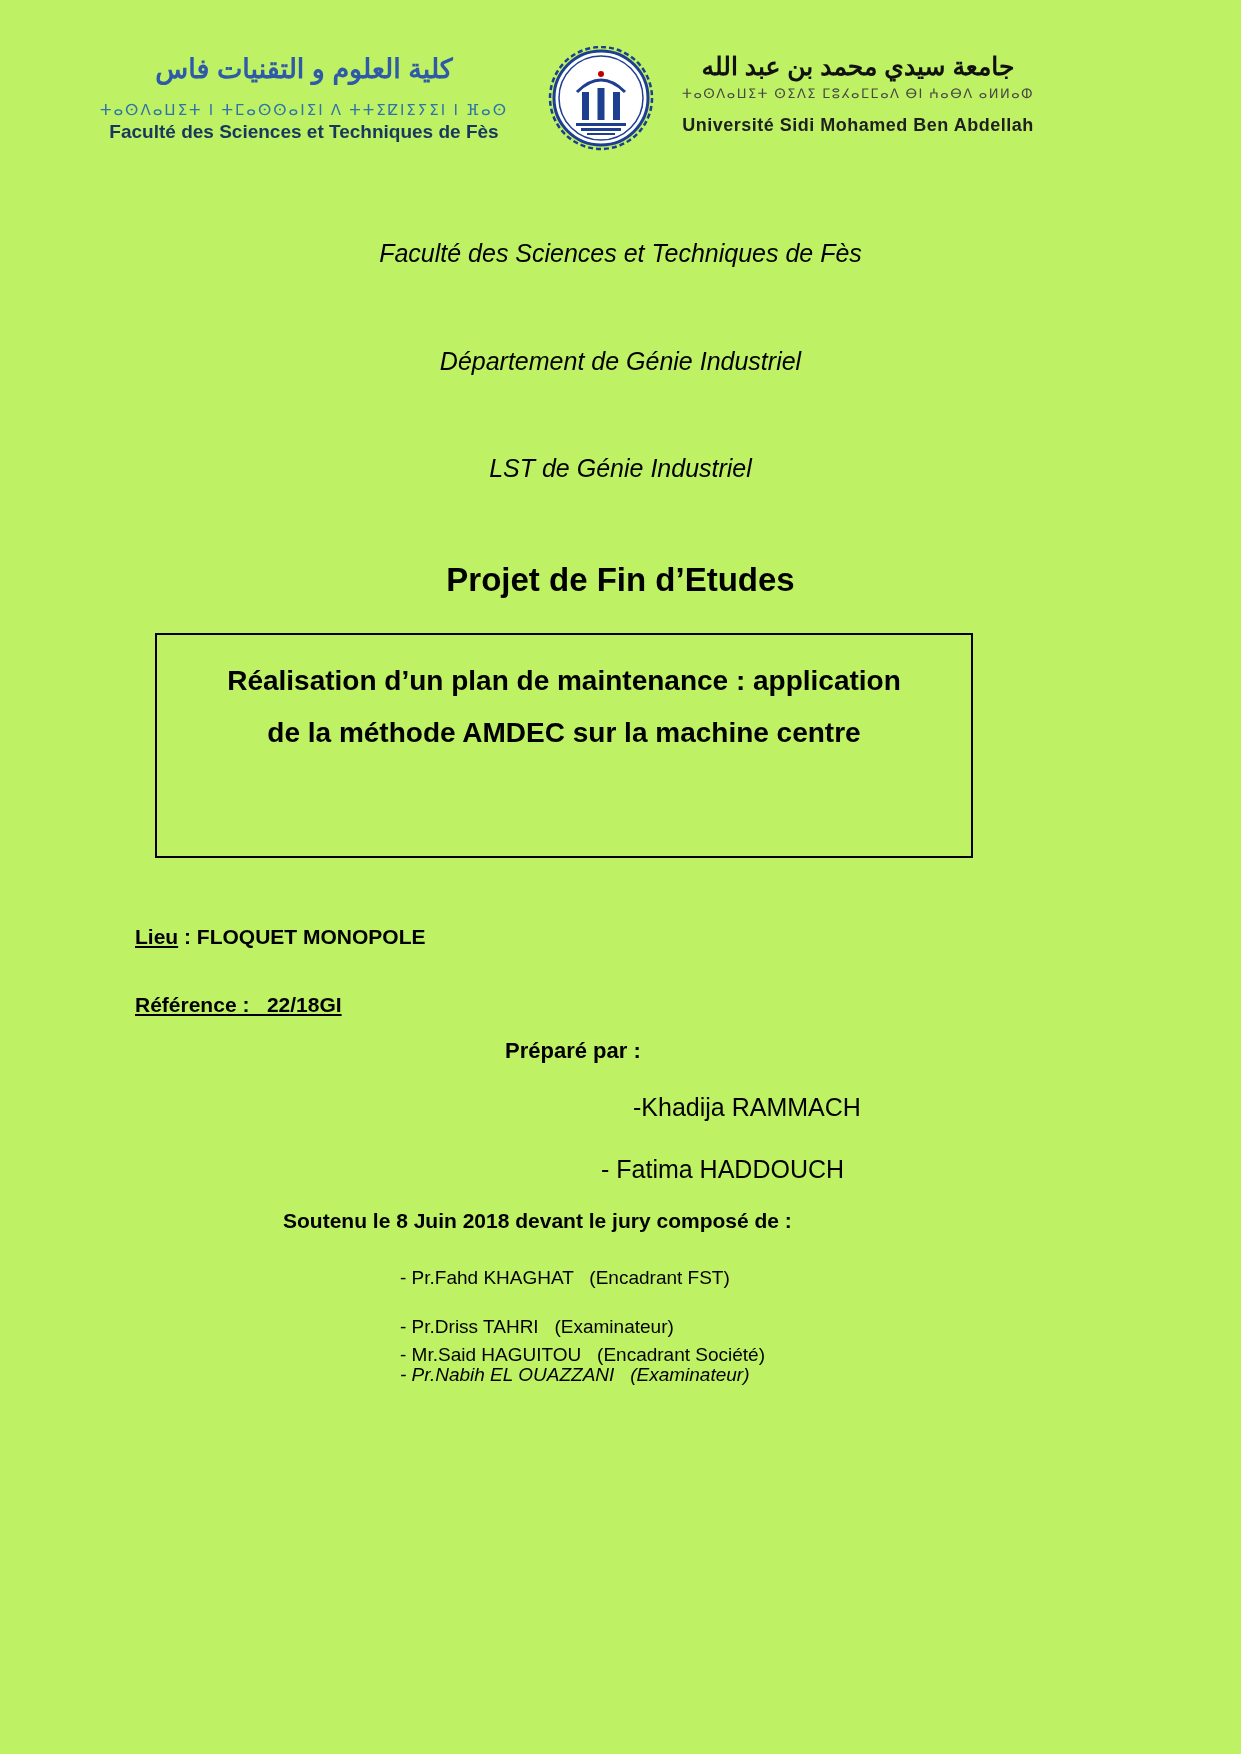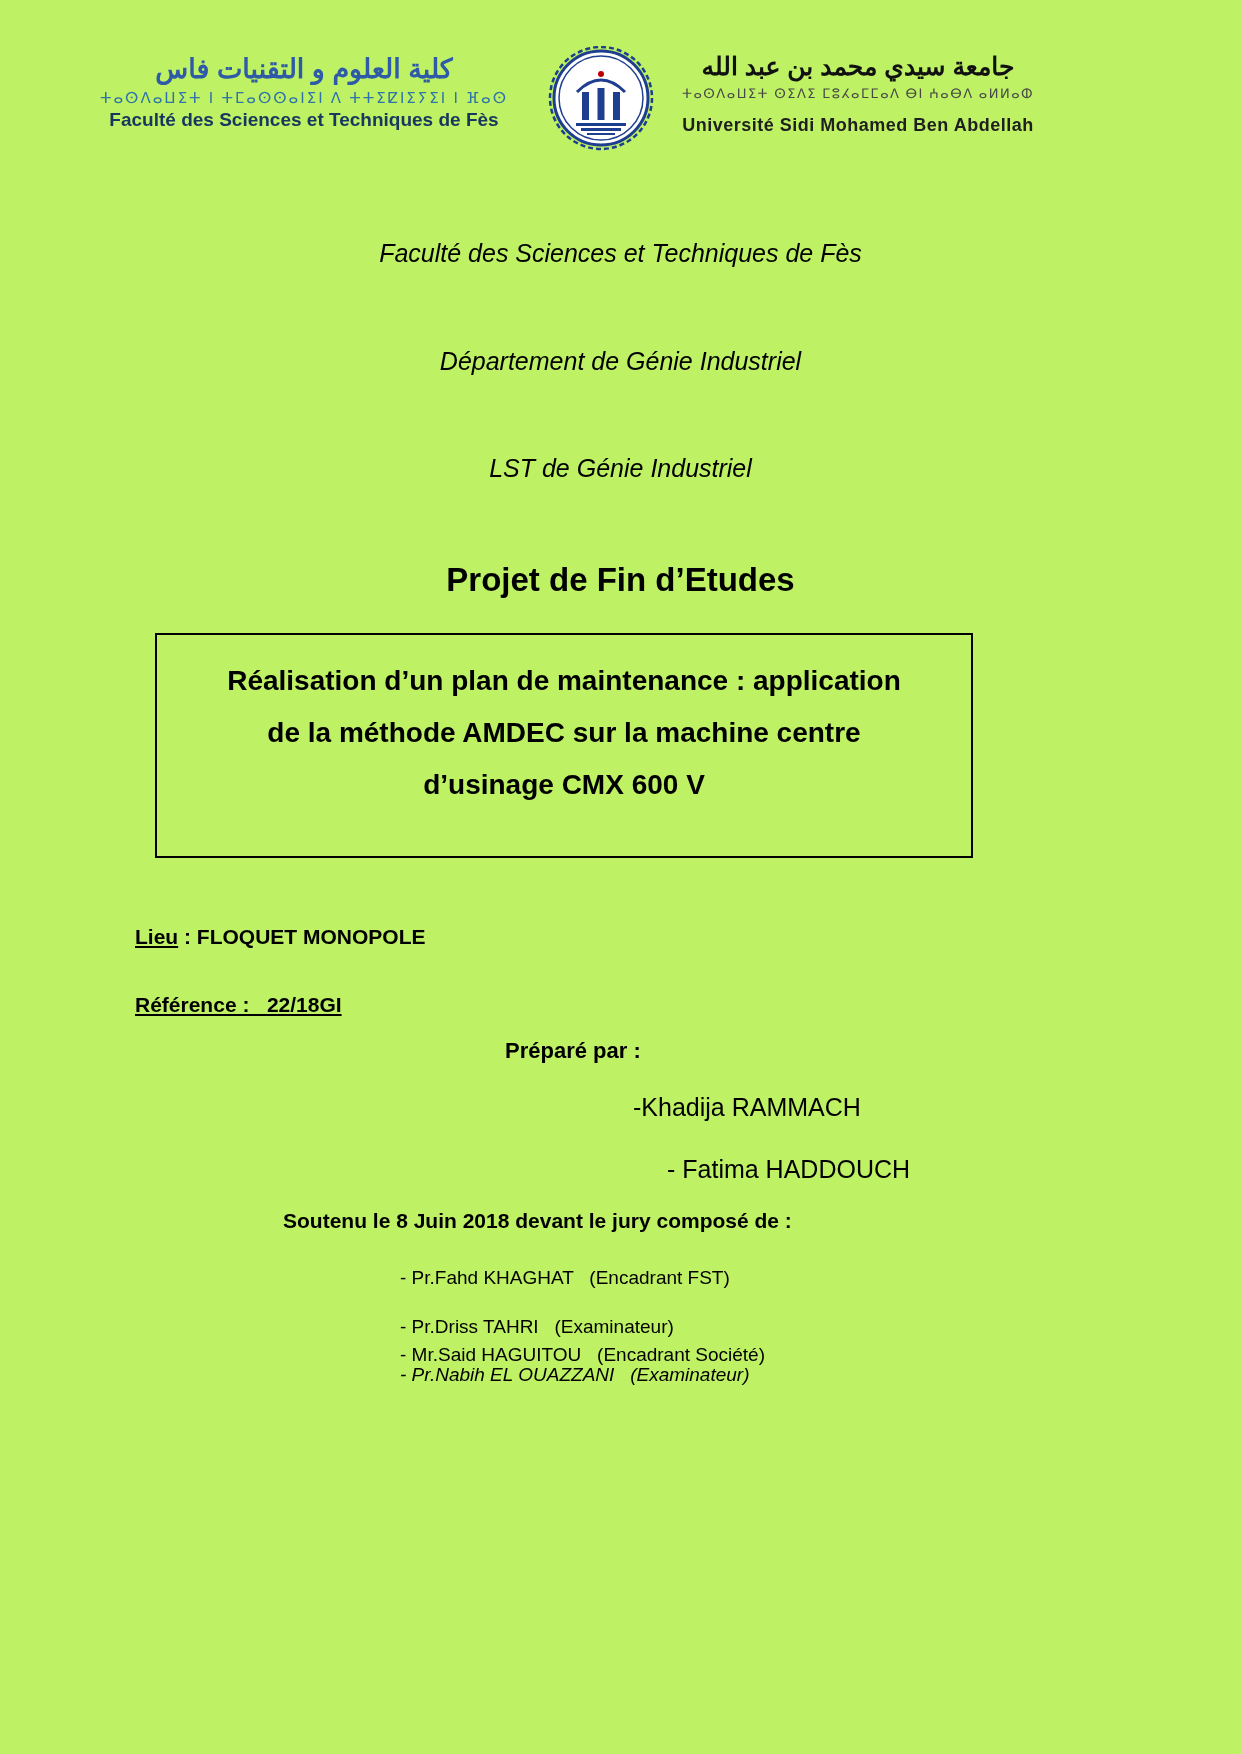--- a/index.html
+++ b/index.html
@@ -15,21 +15,21 @@
     margin: 0 auto;
     background: #bef264;
     overflow: hidden;
     color: #000;
   }
   .abs { position: absolute; }
 
   
   .hdr-left { left: 80px; top: 55px; width: 448px; text-align: center; }
   .hdr-left .ar  { font-size: 27px; font-weight: bold; color: #2e5aa8; direction: rtl; line-height: 1.1; }
-  .hdr-left .tif { font-size: 15px; color: #2e74a8; letter-spacing: 2px; margin-top: 4px; white-space: nowrap; }
+  .hdr-left .tif { font-size: 15px; color: #2e74a8; letter-spacing: 2px; margin-top: 16px; white-space: nowrap; }
   .hdr-left .fr  { font-size: 19px; font-weight: bold; color: #17375e; margin-top: 2px; white-space: nowrap; }
 
   .logo-wrap { left: 545px; top: 46px; width: 112px; height: 108px; }
 
   .hdr-right { left: 660px; top: 52px; width: 396px; text-align: center; }
   .hdr-right .ar  { font-size: 25px; font-weight: bold; color: #111; direction: rtl; line-height: 1.15; }
   .hdr-right .tif { font-size: 13px; color: #474747; letter-spacing: 1.5px; margin-top: 5px; white-space: nowrap; }
   .hdr-right .fr  { font-size: 18px; font-weight: bold; color: #1f1f1f; margin-top: 14px; letter-spacing: 0.5px; white-space: nowrap; }
 
   
@@ -51,21 +51,21 @@
   }
   .title-box .t { font-size: 28px; font-weight: bold; line-height: 52px; white-space: nowrap; }
 
   
   .lieu { left: 135px; top: 925px; font-size: 21px; font-weight: bold; white-space: pre; }
   .lieu .u { text-decoration: underline; }
   .ref  { left: 135px; top: 985px; font-size: 21px; font-weight: bold; text-decoration: underline; white-space: pre; margin-top: 8px; }
   .prep { left: 505px; top: 1038px; font-size: 22px; font-weight: bold; }
   .auth { font-size: 25px; white-space: pre; }
   .a0 { left: 633px; top: 1093px; }
-  .a1 { left: 667px; top: 1155px; }
+  .a1 { left: 601px; top: 1155px; }
   .soutenu { left: 283px; top: 1209px; font-size: 21px; font-weight: bold; white-space: pre; }
   .jury { left: 400px; font-size: 19px; white-space: pre; }
   .j0 { top: 1267px; }
   .j1 { top: 1316px; }
   .j2 { top: 1364px; font-style: italic; }
   .j3 { top: 1344px; }
 </style>
 </head>
 <body>
 
@@ -100,21 +100,20 @@
   </div>
 
   <div class="abs center-line italic-line l1">Faculté des Sciences et Techniques de Fès</div>
   <div class="abs center-line italic-line l2">Département de Génie Industriel</div>
   <div class="abs center-line italic-line l3">LST de Génie Industriel</div>
   <div class="abs center-line pfe">Projet de Fin d’Etudes</div>
 
   <div class="abs title-box">
     <div class="t">Réalisation d’un plan de maintenance : application</div>
     <div class="t">de la méthode AMDEC sur la machine centre</div>
-    <div class="t">d’usinage CMX 600 V</div>
   </div>
 
   <div class="abs lieu"><span class="u">Lieu</span><span> : FLOQUET MONOPOLE</span></div>
 
   <div class="abs ref">Référence :   22/18GI</div>
 
   <div class="abs prep">Préparé par :</div>
 
   <div class="abs auth a0">-Khadija RAMMACH</div>
   <div class="abs auth a1">- Fatima HADDOUCH</div>

